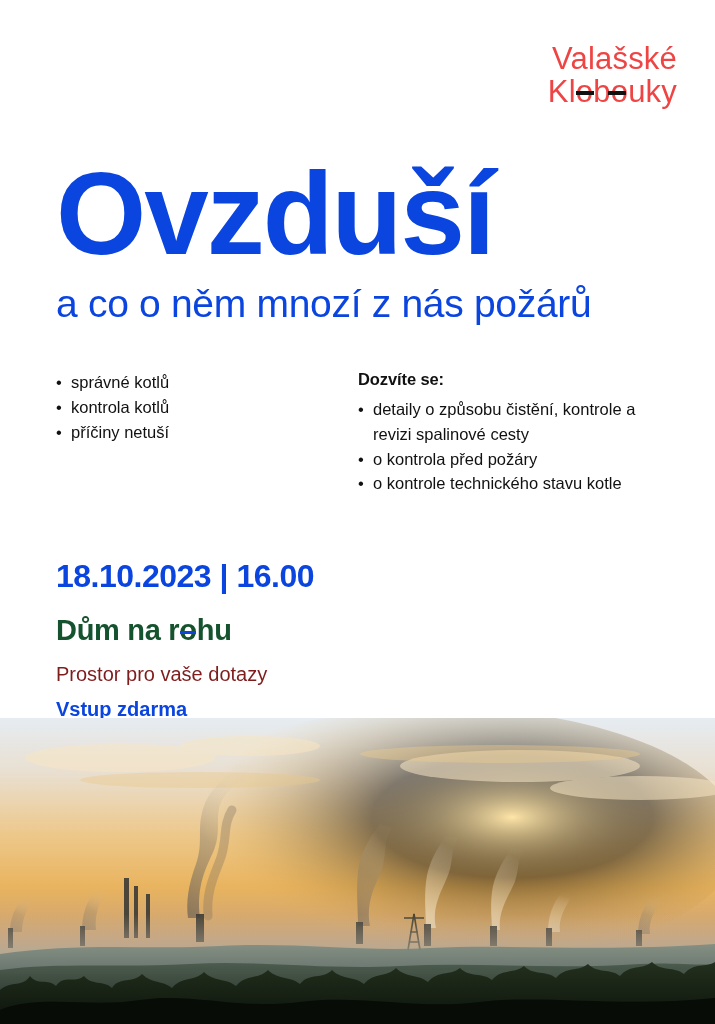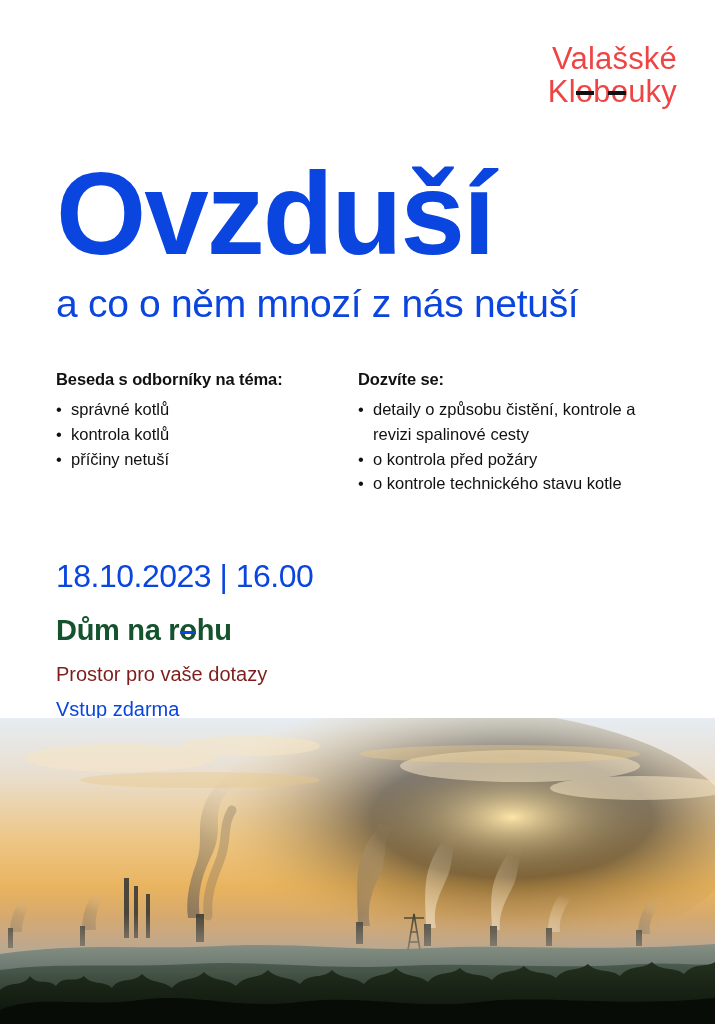--- a/index.html
+++ b/index.html
@@ -105,21 +105,21 @@
     top: 0;
   }
 
   
   .event-date {
     position: absolute;
     left: 56px;
     top: 558px;
     color: #0b45e0;
     font-size: 32px;
-    font-weight: 400;
+    font-weight: 700;
     letter-spacing: -0.5px;
   }
   .event-place {
     position: absolute;
     left: 56px;
     top: 614px;
     color: #14532d;
     font-size: 29px;
     font-weight: 700;
     letter-spacing: -0.3px;
@@ -144,21 +144,21 @@
     color: #7f1d1d;
     font-size: 20px;
     font-weight: 400;
   }
   .event-note2 {
     position: absolute;
     left: 56px;
     top: 698px;
     color: #0b45e0;
     font-size: 20px;
-    font-weight: 400;
+    font-weight: 700;
   }
 
   
   .photo {
     position: absolute;
     left: 0;
     bottom: 0;
     width: 715px;
     height: 306px;
     overflow: hidden;
@@ -173,24 +173,23 @@
   <div class="logo">
     <div>Valašské</div>
     <div class="line2">
       <span>Klobouky</span>
       <span class="strike s1"></span>
       <span class="strike s2"></span>
     </div>
   </div>
 
   <div class="headline">Ovzduší</div>
-  <div class="subhead">a co o něm mnozí z nás netuší</div>
+  <div class="subhead">a co o něm mnozí z nás požárů</div>
 
   <div class="col col-left">
-    <h3>Beseda s odborníky na téma:</h3>
     <ul>
       <li>
         <span class="bullet">•</span>
         <span>správné kotlů</span>
       </li>
       <li>
         <span class="bullet">•</span>
         <span>kontrola kotlů</span>
       </li>
       <li>

